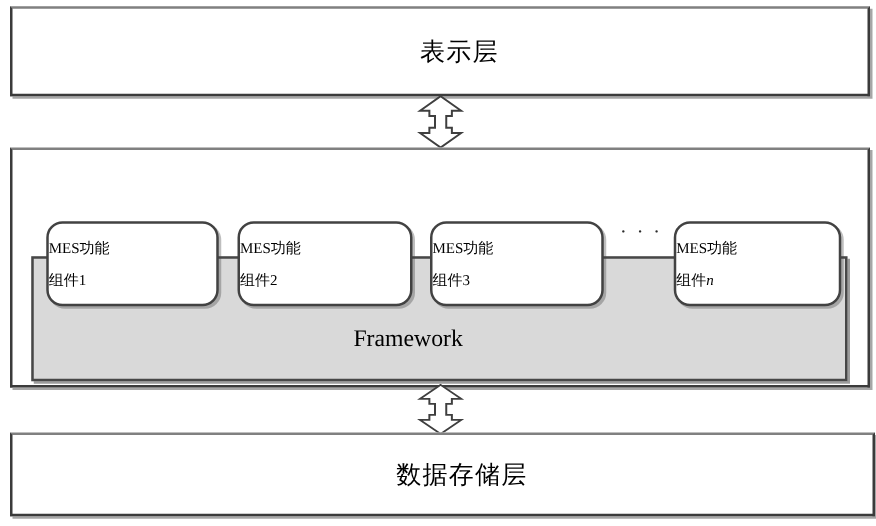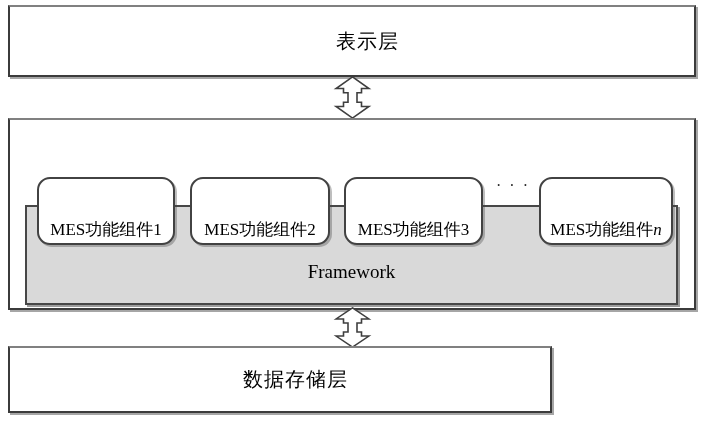--- a/index.html
+++ b/index.html
@@ -18,40 +18,40 @@
   .box-business{left:8px;top:118px;width:688px;height:192px;display:block;}
   .business-title{
     position:absolute;left:0;top:128px;width:100%;text-align:center;
     font-size:20px;letter-spacing:1px;
   }
   .framework-box{
     position:absolute;left:25px;top:205px;width:653px;height:100px;box-sizing:border-box;
     background:#d9d9d9;border:2px solid #474747;box-shadow:2px 2px 0 #9c9c9c;
   }
   .framework-label{
-    position:absolute;left:0;top:261px;width:653px;margin-left:25px;text-align:center;
+    position:absolute;left:0;top:261px;width:653px;text-align:center;
     font-size:19px;
   }
   .component-box{
     position:absolute;top:177px;height:68px;box-sizing:border-box;
     background:#ffffff;border:2px solid #424242;border-radius:13px;
     box-shadow:2px 2px 0 rgba(70,70,70,0.35);
-    display:flex;flex-direction:row;align-items:flex-end;justify-content:center;
-    font-size:17px;line-height:26px;text-align:center;
+    display:flex;flex-direction:column;align-items:flex-start;justify-content:center;
+    font-size:12px;line-height:26px;text-align:center;
   }
   .comp-1{left:37px;width:138px;}
   .comp-2{left:190px;width:140px;}
   .comp-3{left:344px;width:139px;}
   .comp-n{left:539px;width:134px;}
   .italic-var{font-style:italic;}
   .ellipsis{
     position:absolute;left:487px;top:177px;width:52px;text-align:center;
     font-size:16px;letter-spacing:2px;color:#2b2b2b;
   }
-  .box-storage{left:8px;top:346px;width:544px;height:67px;}
+  .box-storage{left:8px;top:346px;width:692px;height:67px;}
   .updown-arrow{position:absolute;left:330px;}
   .arrow-1{top:76px;height:43px;}
   .arrow-2{top:307px;height:41px;}
   .updown-arrow svg{display:block;width:45px;height:100%;}
 </style>
 </head>
 <body>
 
 <div id="canvas">
 

